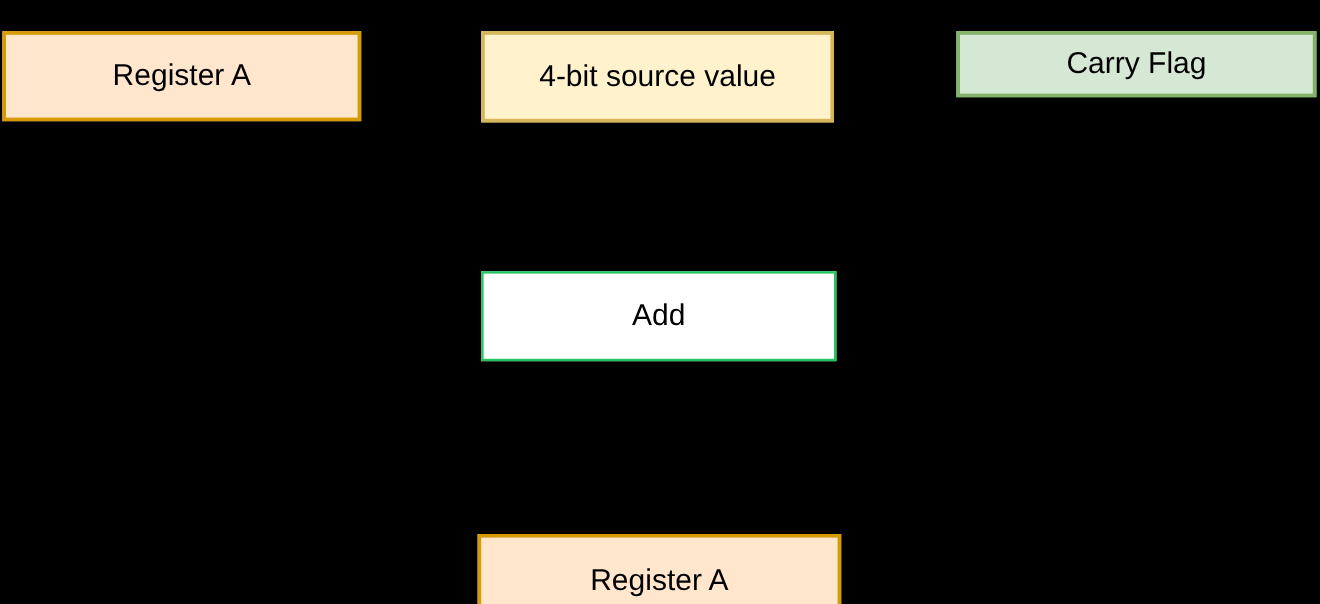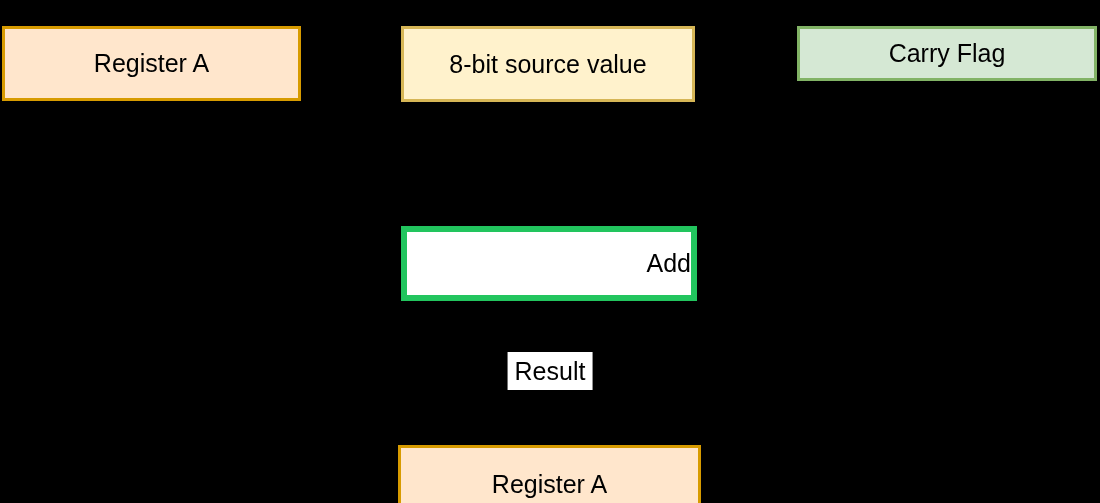--- a/index.html
+++ b/index.html
@@ -27,21 +27,21 @@
     white-space: nowrap;
   }
   
   #register-a-top   { left: 2px;   top: 2px;   width: 299px; height: 75px;
                       background: #FFE6CC; border: 3px solid #D79B00; }
   #source-value     { left: 401px; top: 2px;   width: 294px; height: 76px;
                       background: #FFF2CC; border: 3px solid #D6B656; }
   #carry-flag       { left: 797px; top: 2px;   width: 300px; height: 55px;
                       background: #D5E8D4; border: 3px solid #82B366; }
   #add-box          { left: 401px; top: 202px; width: 296px; height: 75px;
-                      background: #FFFFFF; border: 6px solid #22c55e; justify-content: flex-end; }
+                      background: #FFFFFF; border: 2px solid #22c55e; }
   #register-a-bottom{ left: 398px; top: 421px; width: 303px; height: 79px;
                       background: #FFE6CC; border: 3px solid #D79B00; }
   #result-label {
     position: absolute;
     left: 550px; top: 347px;
     transform: translate(-50%, -50%);
     background: #FFFFFF;
     color: #000000;
     font-size: 25px;
     padding: 4px 7px;
@@ -69,30 +69,29 @@
     <polyline points="549,79 549,198" fill="none" stroke="#000000" stroke-width="2" marker-end="url(#arrowhead)"></polyline>
     <polyline points="797,41 747,41 747,140 608,140 608,198" fill="none" stroke="#000000" stroke-width="2" marker-end="url(#arrowhead)"></polyline>
     <polyline points="550,278 550,417" fill="none" stroke="#000000" stroke-width="2" marker-end="url(#arrowhead)"></polyline>
   </svg>
 
   <div class="node" id="register-a-top">
     <span>Register A</span>
   </div>
 
   <div class="node" id="source-value">
-    <span>8-bit source value</span>
+    <span>4-bit source value</span>
   </div>
 
   <div class="node" id="carry-flag">
     <span>Carry Flag</span>
   </div>
 
   <div class="node" id="add-box">
     <span>Add</span>
   </div>
 
-  <div id="result-label">Result</div>
 
   <div class="node" id="register-a-bottom">
     <span>Register A</span>
   </div>
 
 </div>
 
 </body></html>

